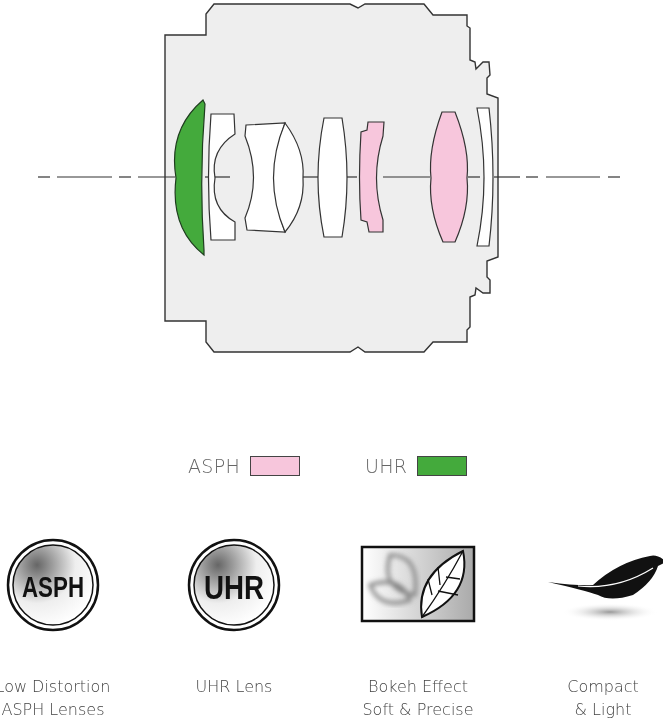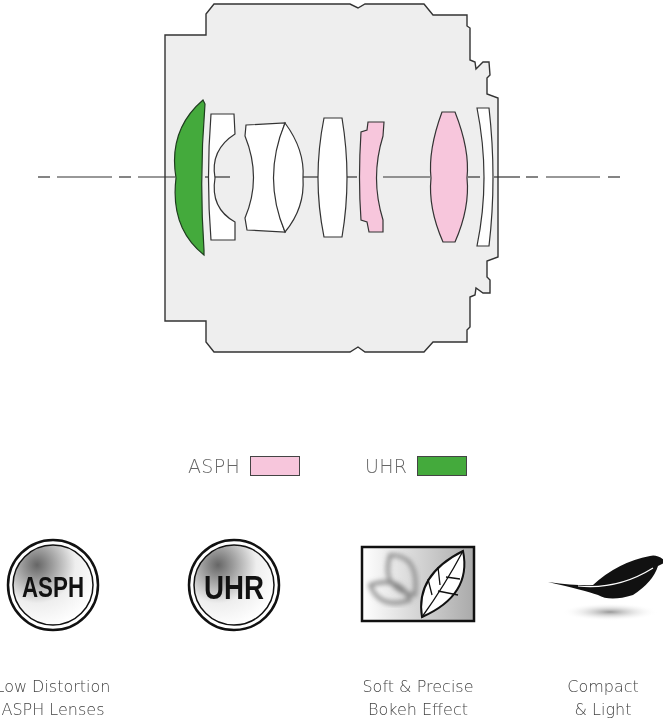--- a/index.html
+++ b/index.html
@@ -89,20 +89,21 @@
             <stop offset="0.6" stop-color="#eee"></stop>
             <stop offset="1" stop-color="#fff"></stop>
           </radialGradient>
         </defs>
       <circle cx="48" cy="48" r="45" fill="#fff" stroke="#111" stroke-width="2.5"></circle>
       <circle cx="48" cy="48" r="40" fill="url(#g2)" stroke="#111" stroke-width="1.5"></circle>
       <text x="48" y="62" text-anchor="middle" font-family="Liberation Sans, sans-serif" font-weight="bold" font-size="34" fill="#111" textLength="60" lengthAdjust="spacingAndGlyphs">UHR</text>
     </svg>
   </div>
   <div class="label">
+    <div>UHR Lens</div>
   </div>
 </div>
 
 <div class="feature" style="left:338px;">
   <div class="icon">
     <svg width="116" height="80" viewBox="0 0 116 80">
       <defs>
         <linearGradient id="g3" x1="0" x2="1">
             <stop offset="0" stop-color="#fff"></stop>
             <stop offset="1" stop-color="#aaa"></stop>
@@ -114,22 +115,22 @@
       <rect x="2" y="2" width="112" height="74" fill="url(#g3)" stroke="#111" stroke-width="2.5"></rect>
       <g filter="url(#blur)" stroke="#777" stroke-width="3" fill="none">
         <path d="M30,10 Q60,10 55,50 Q20,45 30,10 Z"></path>
         <path d="M10,40 Q40,30 50,55 Q20,65 10,40 Z"></path>
       </g>
       <path d="M62,72 Q55,30 103,6 Q112,50 62,72 Z" fill="#fff" stroke="#111" stroke-width="2"></path>
       <path d="M62,72 Q85,40 103,6 M72,50 L68,34 M80,40 L78,22 M86,32 L100,34 M78,46 L98,50" fill="none" stroke="#111" stroke-width="1.3"></path>
     </svg>
   </div>
   <div class="label">
+    <div>Bokeh Effect</div>
     <div>Soft &amp; Precise</div>
-    <div>Bokeh Effect</div>
   </div>
 </div>
 
 <div class="feature" style="left:523px;">
   <div class="icon">
     <svg width="130" height="90" viewBox="0 0 130 90">
       <defs>
           <radialGradient id="sh" cx="0.5" cy="0.5" r="0.5">
             <stop offset="0" stop-color="#999"></stop>
             <stop offset="1" stop-color="#fff" stop-opacity="0"></stop>

